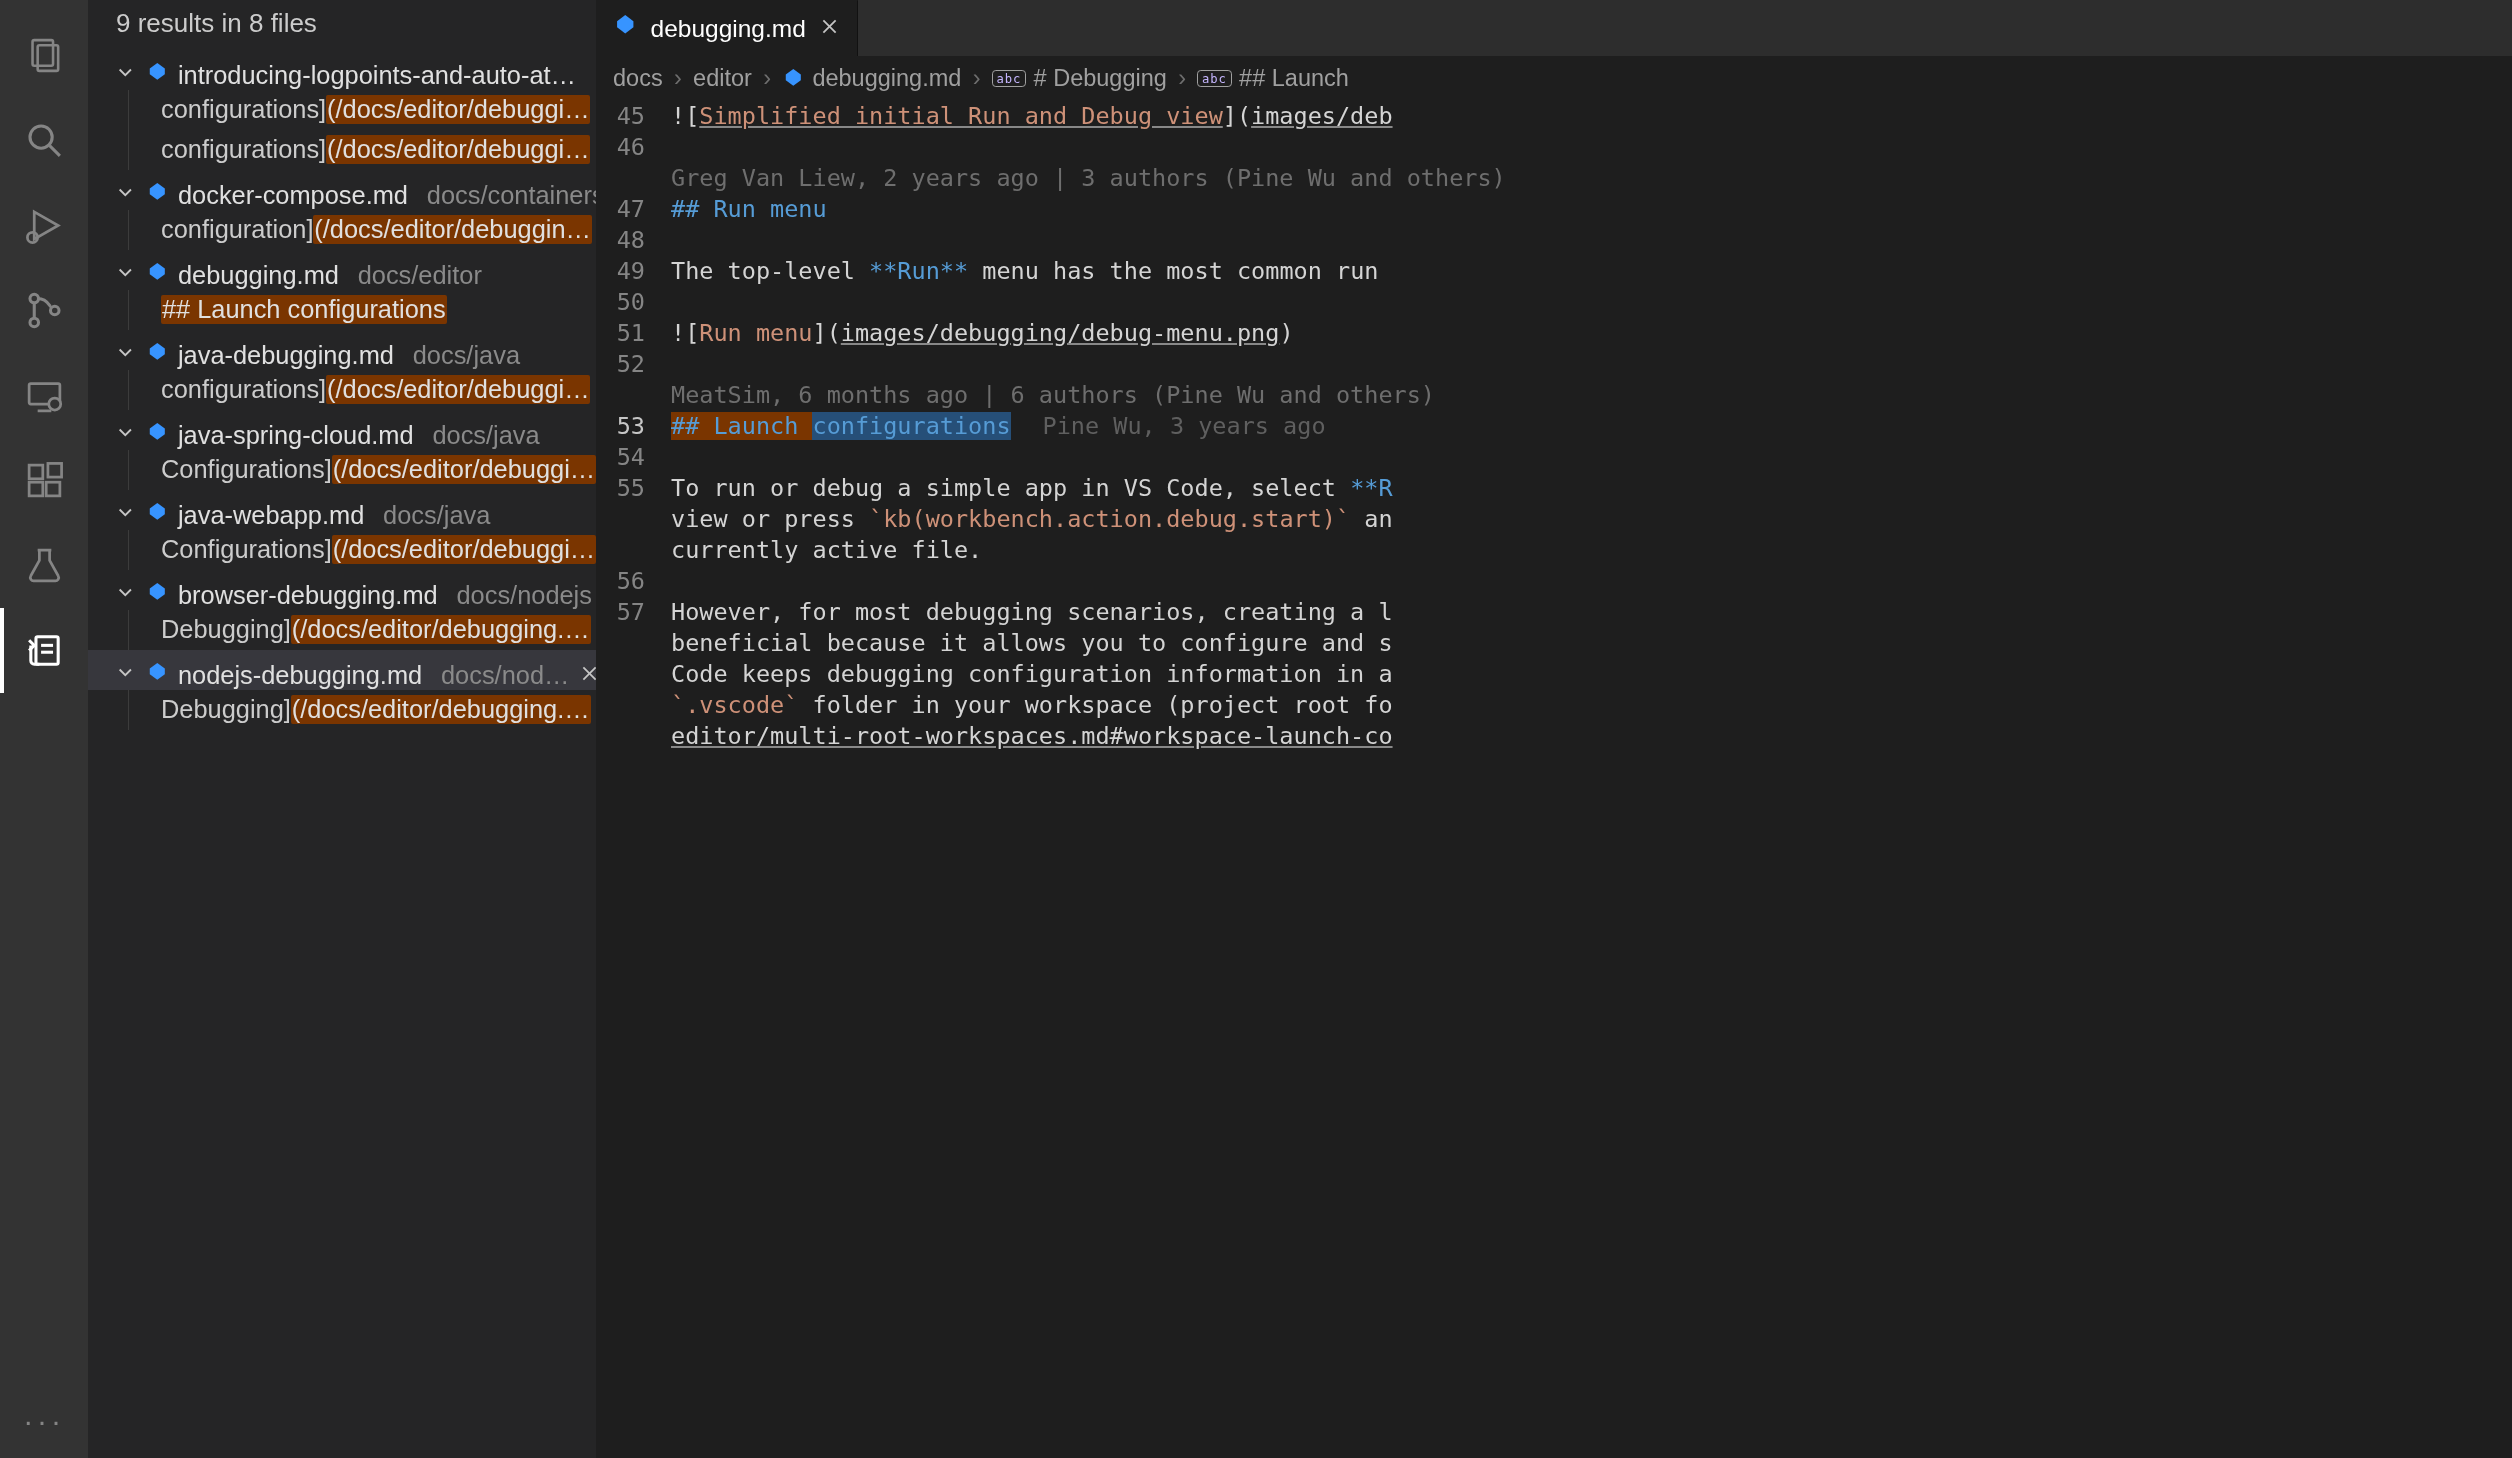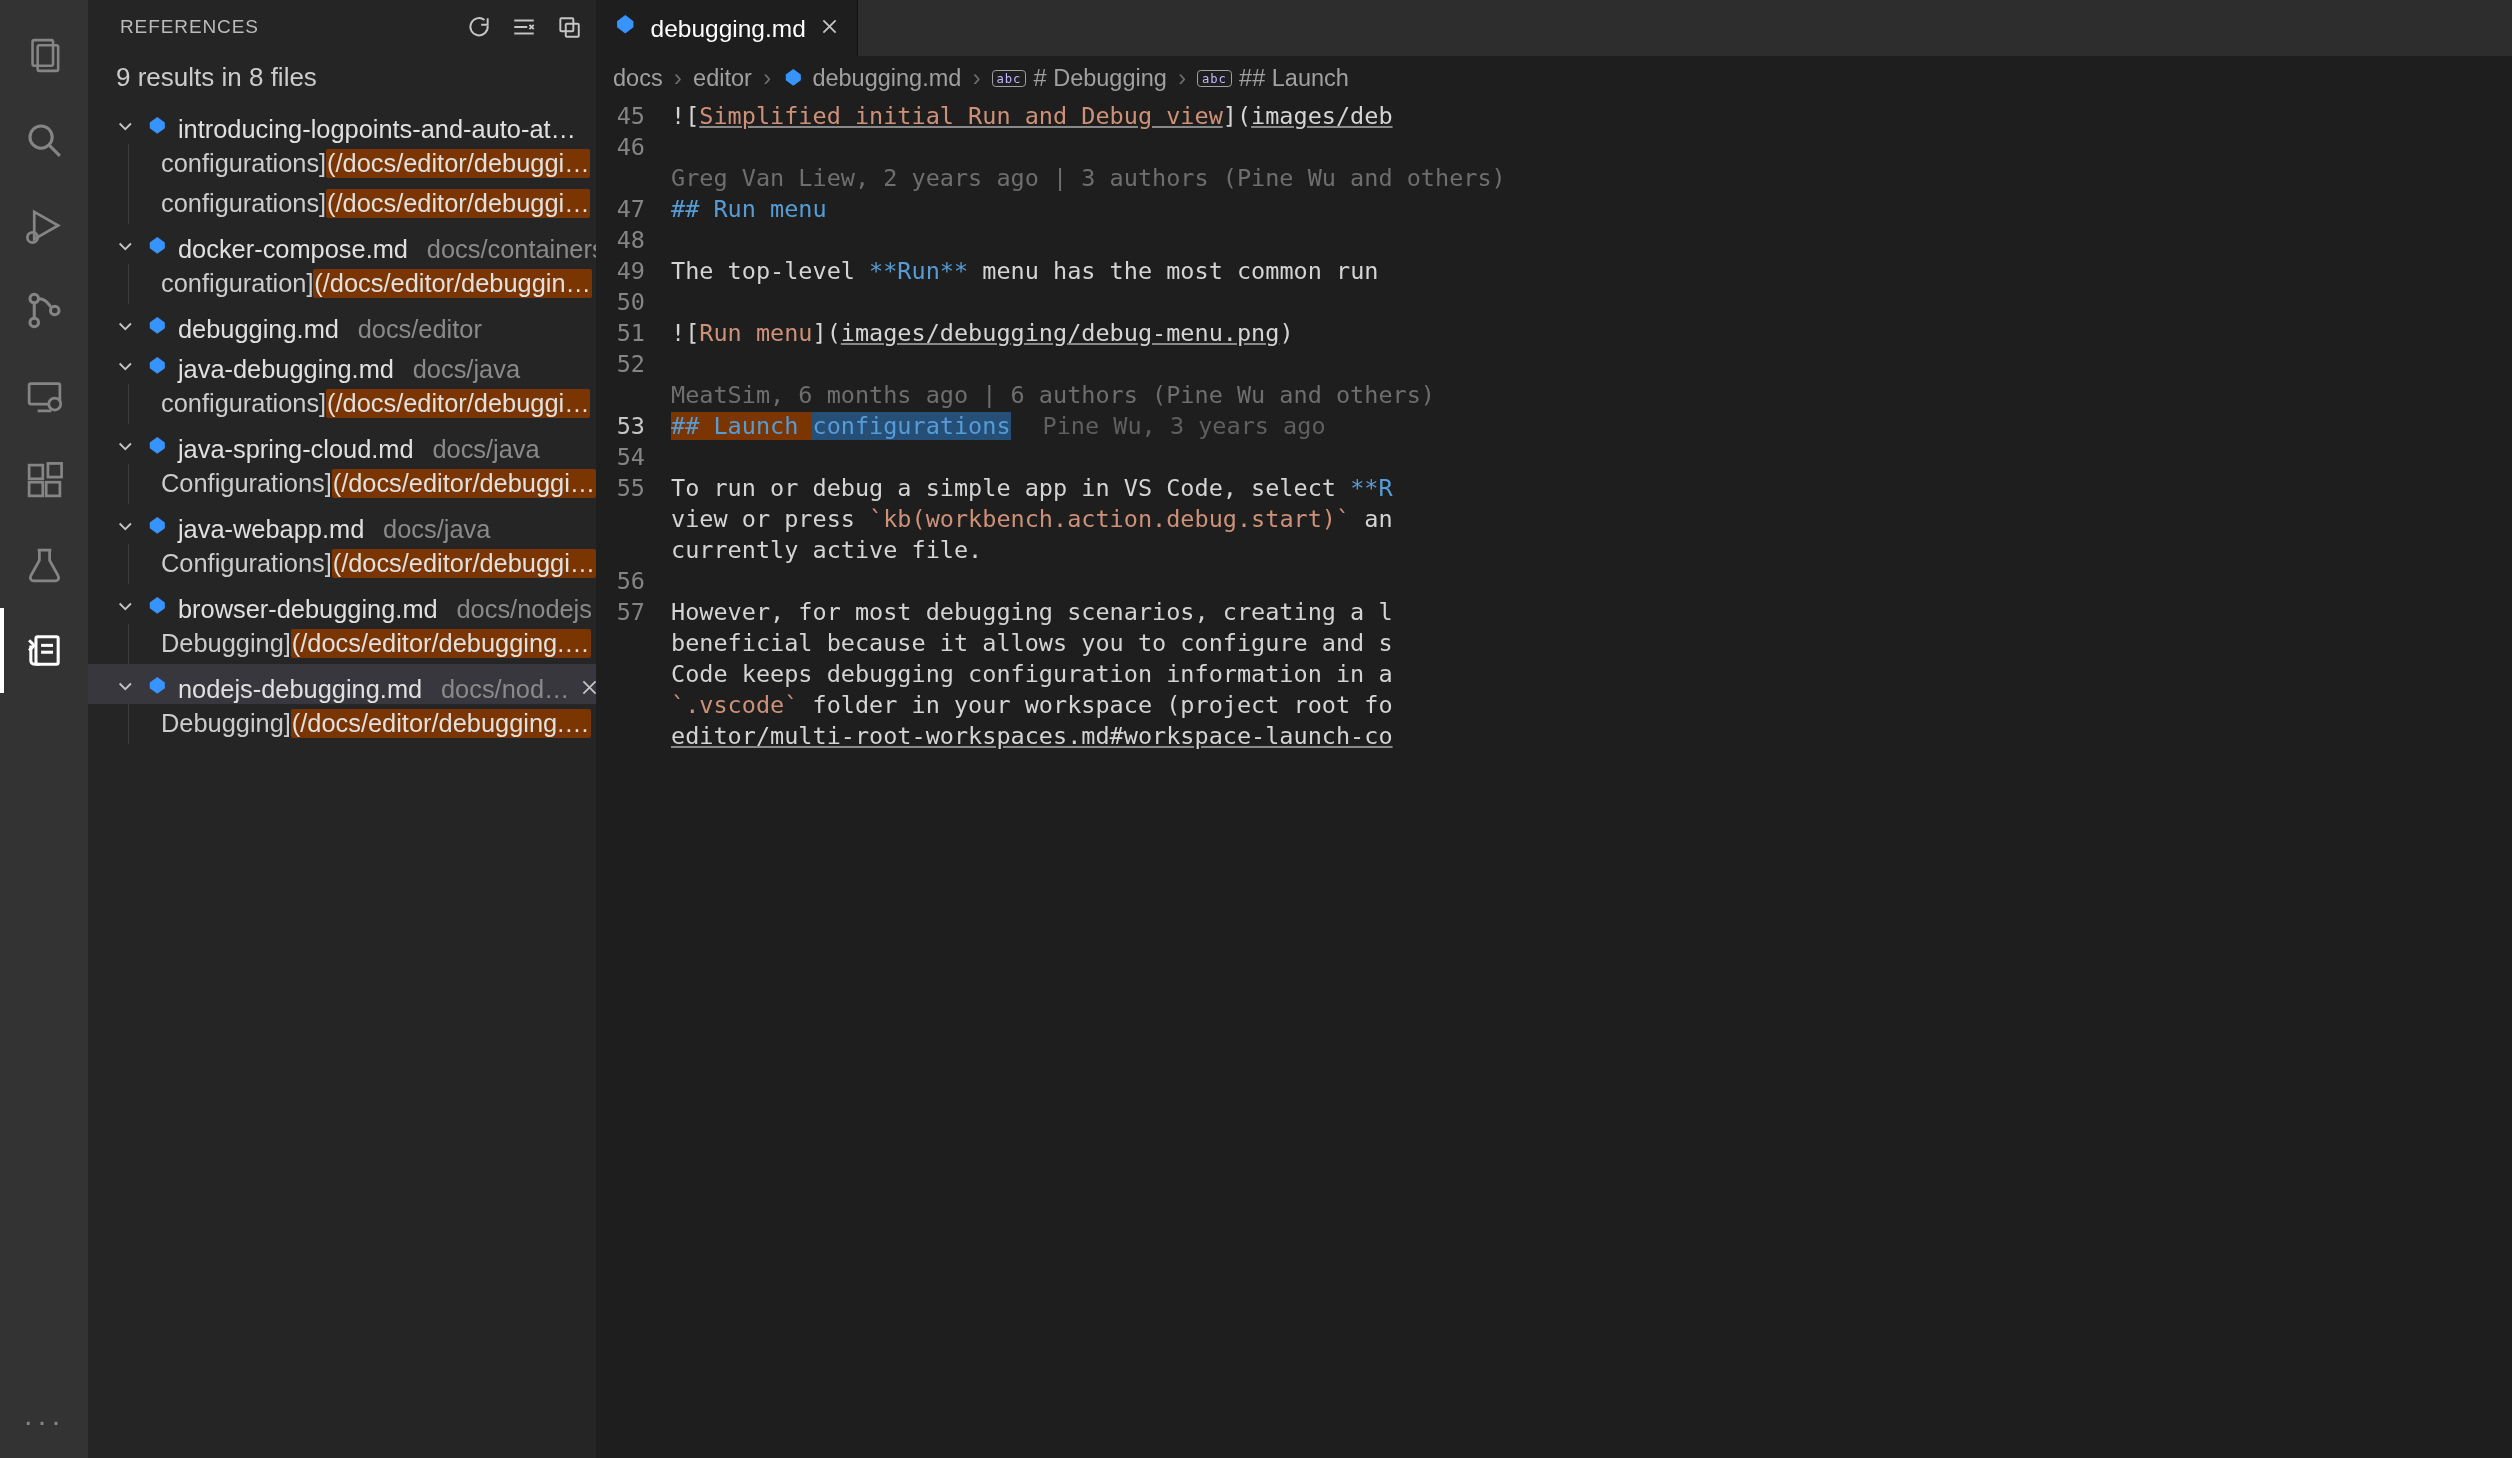--- a/index.html
+++ b/index.html
@@ -314,46 +314,20 @@
           <line x1="10" y1="13" x2="17" y2="13"></line>
           <path d="M4 9 v9 a2 2 0 0 0 2 2 h3"></path>
           <path d="M3 11 l3 -3 l-3 -3" transform="translate(0,1)"></path>
         </svg>
     </div>
     <div class="activity-spacer"></div>
     <div class="activity-ellipsis">···</div>
   </div>
 
   <div class="sidepanel">
-    <div class="sidepanel-header">
-      <span class="sidepanel-header-title">REFERENCES</span>
-      <div class="sidepanel-header-actions">
-        <span class="iconbtn">
-          <svg viewBox="0 0 24 24" fill="none" stroke="currentColor" stroke-width="1.8">
-              <path d="M20 11 A8 8 0 1 1 17 5.5"></path>
-              <path d="M20 4 v6 h-6"></path>
-            </svg>
-        </span>
-        <span class="iconbtn">
-          <svg viewBox="0 0 24 24" fill="none" stroke="currentColor" stroke-width="1.8">
-              <line x1="3" y1="6" x2="21" y2="6"></line>
-              <line x1="3" y1="12" x2="15" y2="12"></line>
-              <line x1="3" y1="18" x2="21" y2="18"></line>
-              <line x1="17" y1="10" x2="21" y2="14"></line>
-              <line x1="21" y1="10" x2="17" y2="14"></line>
-            </svg>
-        </span>
-        <span class="iconbtn">
-          <svg viewBox="0 0 24 24" fill="none" stroke="currentColor" stroke-width="1.8">
-              <rect x="4" y="4" width="12" height="12" rx="1"></rect>
-              <rect x="9" y="9" width="12" height="12" rx="1"></rect>
-            </svg>
-        </span>
-      </div>
-    </div>
     <div class="summary">9 results in 8 files</div>
     <div class="ref-tree">
 
       <div class="ref-file">
         <span class="chev"><svg viewBox="0 0 24 24" fill="none" stroke="currentColor" stroke-width="2">
               <polyline points="6 9 12 15 18 9"></polyline>
             </svg></span>
         <span class="ficon"><svg viewBox="0 0 24 24" fill="currentColor">
               <path d="M12 2 L20 8 V14 L12 20 L4 14 V8 Z"></path>
             </svg></span>
@@ -386,20 +360,23 @@
       <div class="ref-file">
         <span class="chev"><svg viewBox="0 0 24 24" fill="none" stroke="currentColor" stroke-width="2">
               <polyline points="6 9 12 15 18 9"></polyline>
             </svg></span>
         <span class="ficon"><svg viewBox="0 0 24 24" fill="currentColor">
               <path d="M12 2 L20 8 V14 L12 20 L4 14 V8 Z"></path>
             </svg></span>
         <span class="fname">debugging.md</span>
         <span class="fdir">docs/editor</span>
       </div>
+      <div class="ref-match">
+          <span class="hl">## Launch configurations</span>
+        </div>
 
       <div class="ref-file">
         <span class="chev"><svg viewBox="0 0 24 24" fill="none" stroke="currentColor" stroke-width="2">
               <polyline points="6 9 12 15 18 9"></polyline>
             </svg></span>
         <span class="ficon"><svg viewBox="0 0 24 24" fill="currentColor">
               <path d="M12 2 L20 8 V14 L12 20 L4 14 V8 Z"></path>
             </svg></span>
         <span class="fname">java-debugging.md</span>
         <span class="fdir">docs/java</span>

